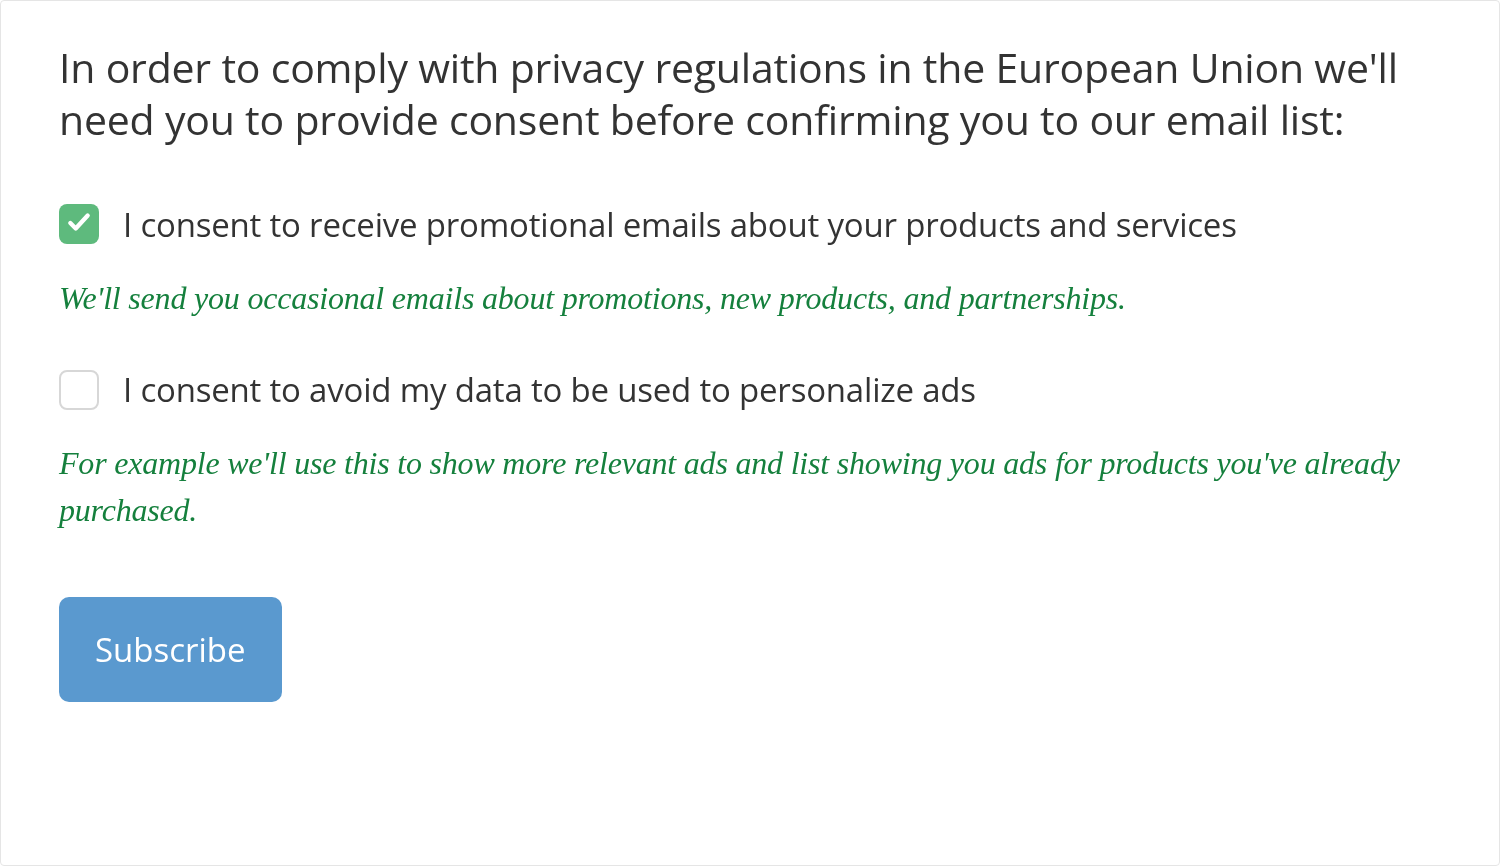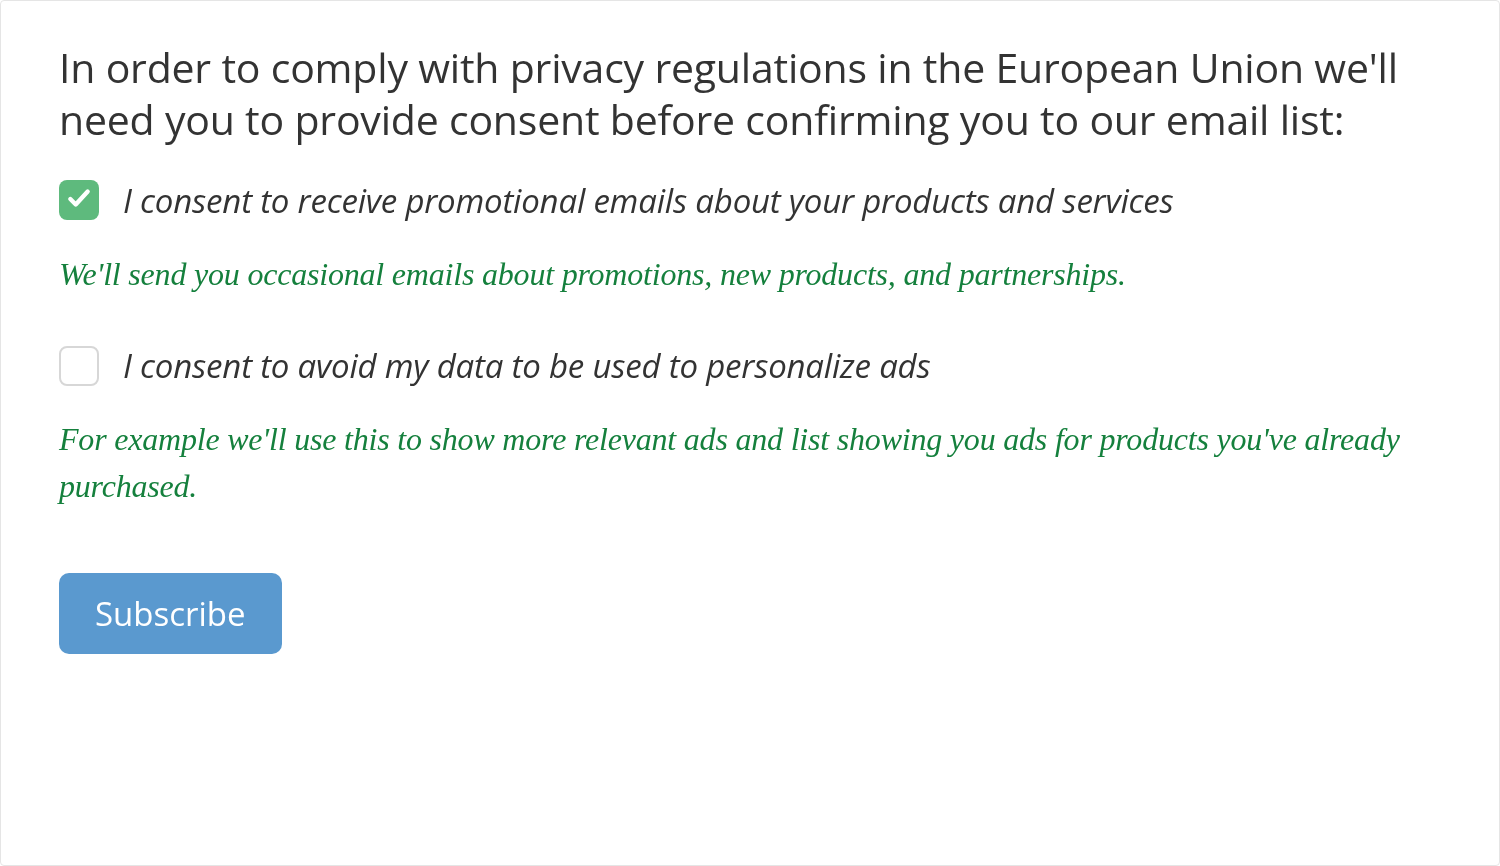--- a/index.html
+++ b/index.html
@@ -18,21 +18,21 @@
       border: 1px solid #e5e5e5;
       border-radius: 4px;
       padding: 40px 58px 40px 58px;
       background: #fff;
     }
     .heading {
       font-size: 41px;
       line-height: 1.28;
       color: #333333;
       font-weight: 400;
-      margin-bottom: 32px;
+      margin-bottom: 56px;
       letter-spacing: -0.2px;
     }
     .consent-block {
       margin-bottom: 46px;
     }
     .consent-row {
       display: flex;
       align-items: center;
       gap: 24px;
       margin-bottom: 28px;
@@ -56,39 +56,38 @@
     }
     .checkbox svg {
       width: 26px;
       height: 26px;
     }
     .consent-label {
       font-size: 33px;
       color: #333333;
       font-weight: 400;
       letter-spacing: -0.2px;
-      font-style: italic;
     }
     .consent-description {
       font-size: 32px;
       font-style: italic;
       color: #15803d;
       line-height: 1.45;
       font-family: Georgia, "Times New Roman", serif;
       letter-spacing: -0.2px;
     }
     .subscribe-button {
       display: inline-block;
       background: #5a99cf;
       color: #ffffff;
       font-size: 33px;
       font-weight: 400;
       border: none;
       border-radius: 10px;
-      padding: 18px 36px;
+      padding: 30px 36px;
       cursor: pointer;
       font-family: inherit;
       margin-top: 18px;
     }
   </style>
 </head>
 <body>
 
 <div class="container">
 

